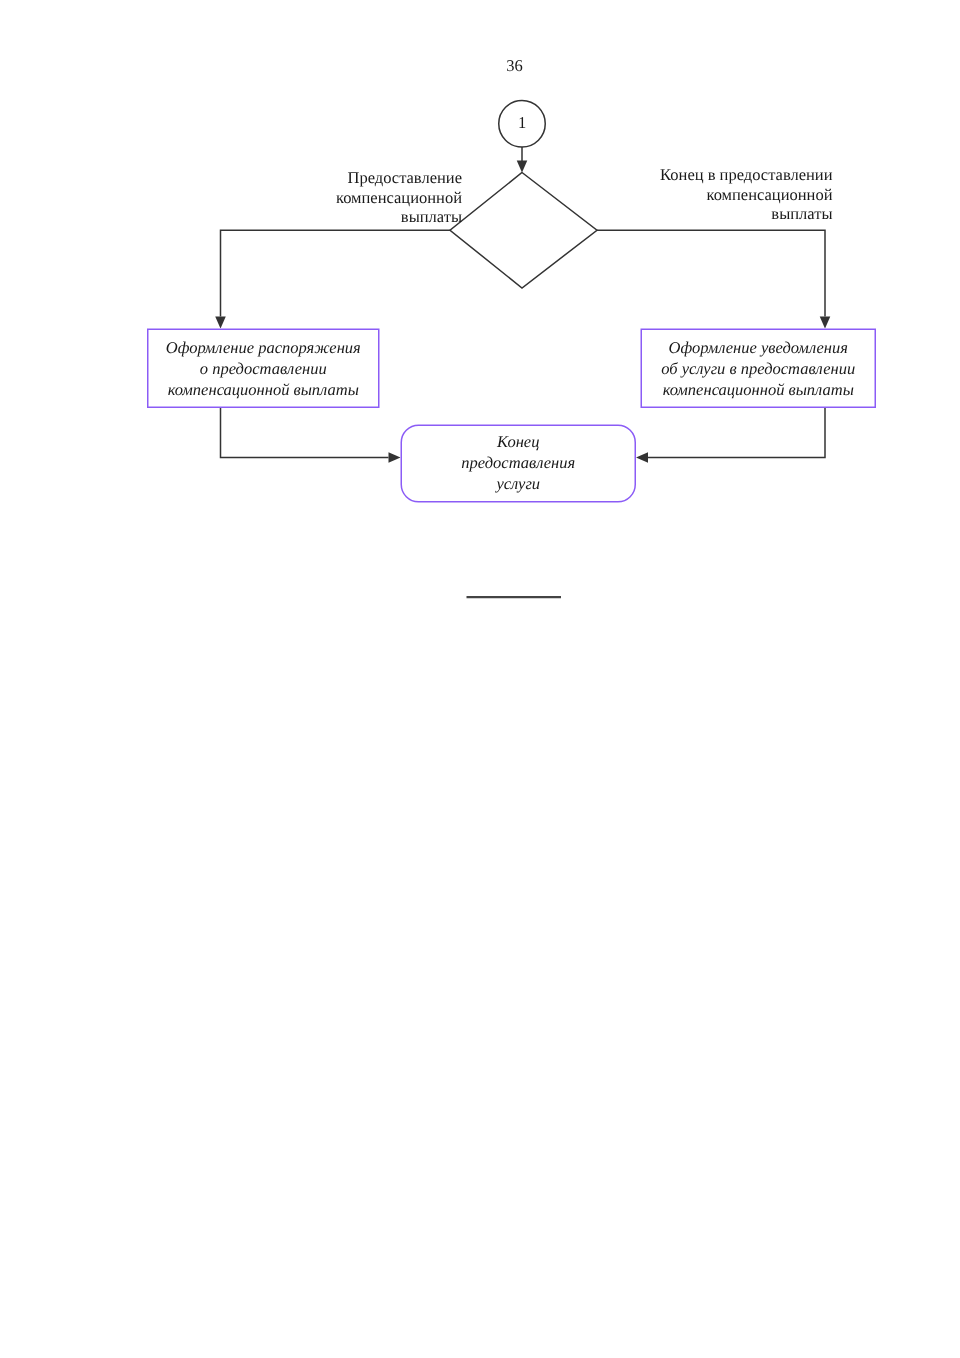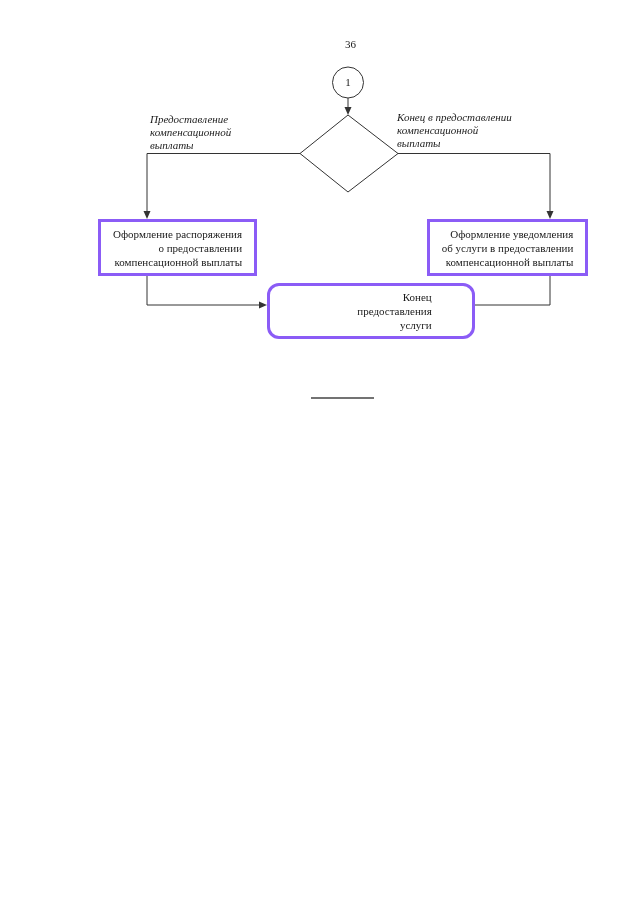--- a/index.html
+++ b/index.html
@@ -4,32 +4,32 @@
 <style>
   html,body { margin:0; padding:0; background:#e8e8e8; }
   .page {
     position:relative; width:640px; height:905px; margin:0 auto;
     background:#ffffff; overflow:hidden;
     font-family:"Liberation Serif", "DejaVu Serif", serif;
     color:#1a1a1a;
   }
   .txt {
     position:absolute; font-size:11px; line-height:13px;
-    text-align:left; white-space:pre-line;font-style:italic;
+    text-align:right; white-space:pre-line;
   }
-  .page-number { position:absolute; left:330px; top:38px; width:26px; font-size:11px; text-align:right; }
+  .page-number { position:absolute; left:330px; top:38px; width:26px; font-size:11px; text-align:center; }
   .circle-label { position:absolute; left:338px; top:76px; width:20px; font-size:11px; text-align:center; }
   .box {
-    position:absolute; border:3px solid #8b5cf6; background:#ffffff;
+    position:absolute; border:1px solid #8b5cf6; background:#ffffff;
     display:flex; align-items:center; justify-content:center;
-    text-align:right; font-size:11px; line-height:14px; white-space:pre-line;
+    text-align:center; font-size:11px; line-height:14px; white-space:pre-line;font-style:italic;
   }
   .box-left  { left:98px;  top:219px; width:153px; height:51px; }
   .box-right { left:427px; top:219px; width:155px; height:51px; }
-  .box-end   { left:267px; top:283px; width:155px; height:50px; border-radius:12px;padding-left:47px; }
+  .box-end   { left:267px; top:283px; width:155px; height:50px; border-radius:12px; }
   .label-left  { left:150px; top:113px; width:158px; }
   .label-right { left:397px; top:111px; width:158px; }
   svg.diagram { position:absolute; left:0; top:0; }
   .stroke { stroke:#333333; stroke-width:1; fill:none; }
   .fillhead { fill:#333333; stroke:none; }
 </style>
 </head>
 <body>
 
 <div class="page">

